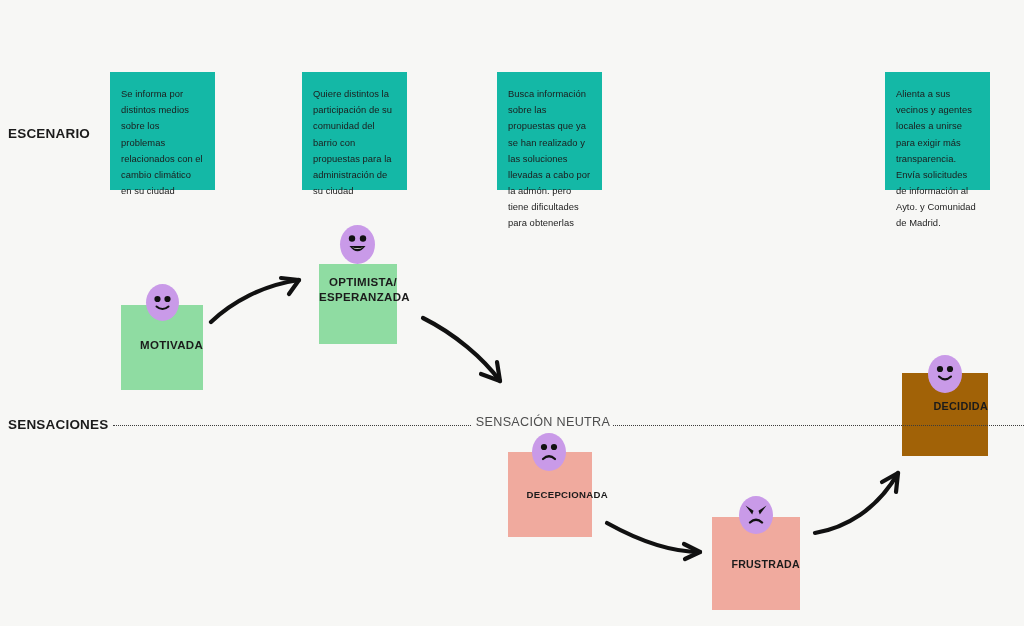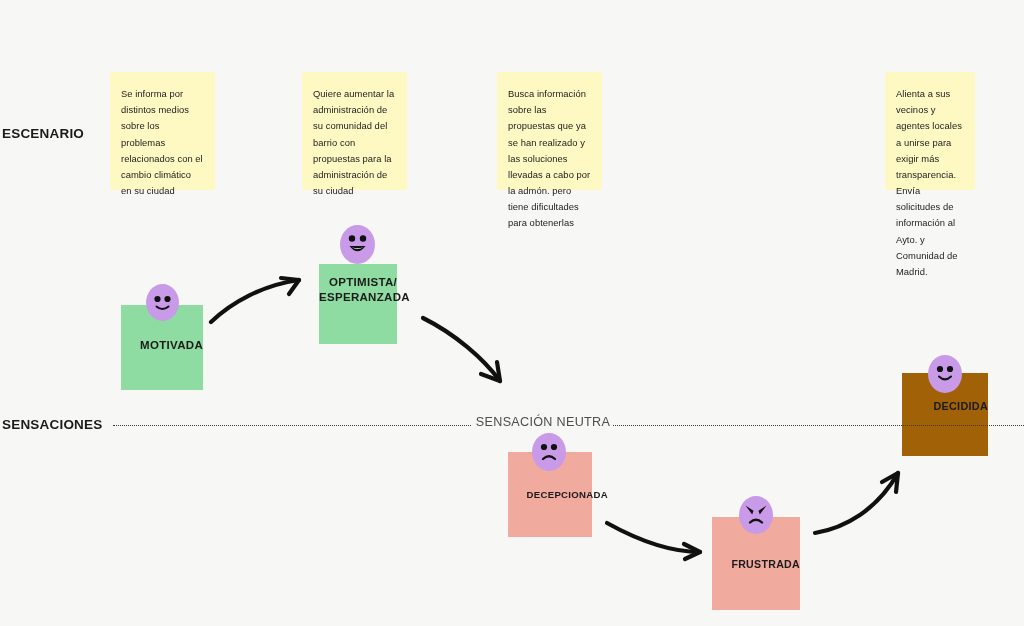--- a/index.html
+++ b/index.html
@@ -20,28 +20,29 @@
   }
 
   
   .row-label {
     position: absolute;
     font-weight: bold;
     font-size: 13.5px;
     letter-spacing: 0.2px;
     color: #1b1b1b;
     white-space: nowrap;
+    margin-left: 6px;
   }
   #label-escenario { left: 2px; top: 126px; }
   #label-sensaciones { left: 2px; top: 417px; }
 
   
   .note {
     position: absolute;
-    background: #fef9c3;
+    background: #14b8a6;
     box-sizing: border-box;
     padding: 14px 11px 10px 11px;
     font-size: 9.4px;
     line-height: 1.72;
     color: #1c1c1c;
     letter-spacing: 0.05px;
     white-space: pre-line;
   }
 
   
@@ -108,26 +109,26 @@
 <body>
 
 <div class="canvas">
 
   <div class="row-label" id="label-escenario">ESCENARIO</div>
 
   <div class="row-label" id="label-sensaciones">SENSACIONES</div>
 
   <div class="note" style="left:110px; top:72px; width:105px; height:118px;">Se informa por distintos medios sobre los problemas relacionados con el cambio climático en su ciudad</div>
 
-  <div class="note" style="left:302px; top:72px; width:105px; height:118px;">Quiere aumentar la administración de su comunidad del barrio con propuestas para la administración de su ciudad</div>
+  <div class="note" style="left:302px; top:72px; width:105px; height:118px;">Quiere distintos la participación de su comunidad del barrio con propuestas para la administración de su ciudad</div>
 
   <div class="note" style="left:497px; top:72px; width:105px; height:118px;">Busca información sobre las propuestas que ya se han realizado y las soluciones llevadas a cabo por la admón. pero tiene dificultades para obtenerlas</div>
 
 
-  <div class="note" style="left:885px; top:72px; width:90px; height:118px;">Alienta a sus vecinos y agentes locales a unirse para exigir más transparencia.
+  <div class="note" style="left:885px; top:72px; width:105px; height:118px;">Alienta a sus vecinos y agentes locales a unirse para exigir más transparencia.
 Envía solicitudes de información al Ayto. y Comunidad de Madrid.</div>
 
   <div class="axis-line" id="axis-left"></div>
   <div class="axis-line" id="axis-right"></div>
   <div id="axis-caption">SENSACIÓN NEUTRA</div>
 
   <div class="emo-card card-green" style="left:121px; top:305px; width:82px; height:85px;">
     <div class="emo-text" style="top:33px; font-size:11.5px;">MOTIVADA</div>
   </div>
   <div class="face" style="left:146px; top:284px; width:33px; height:37px;">

